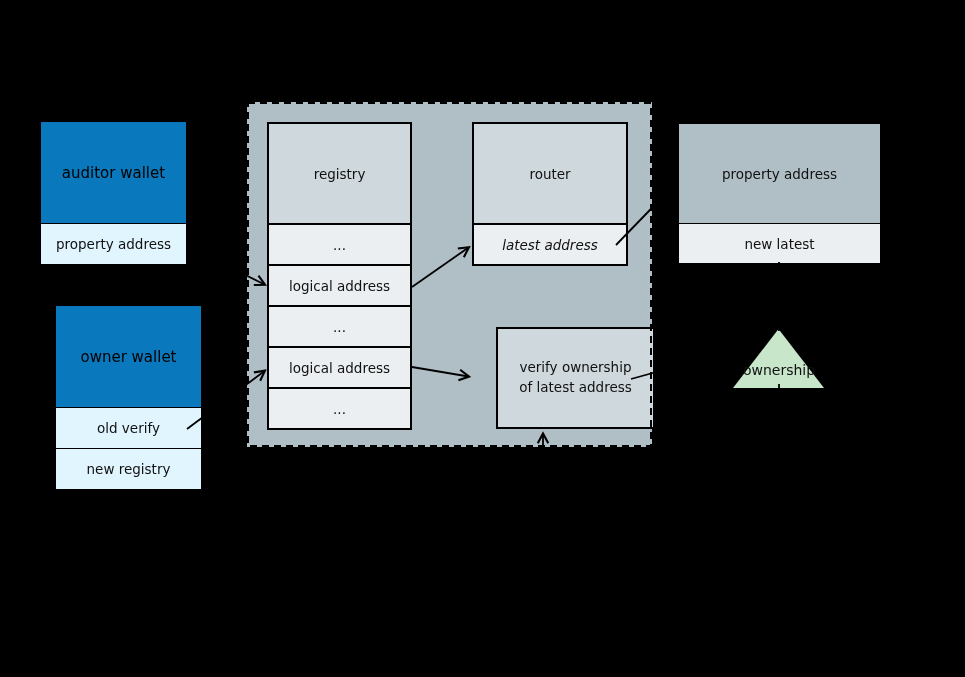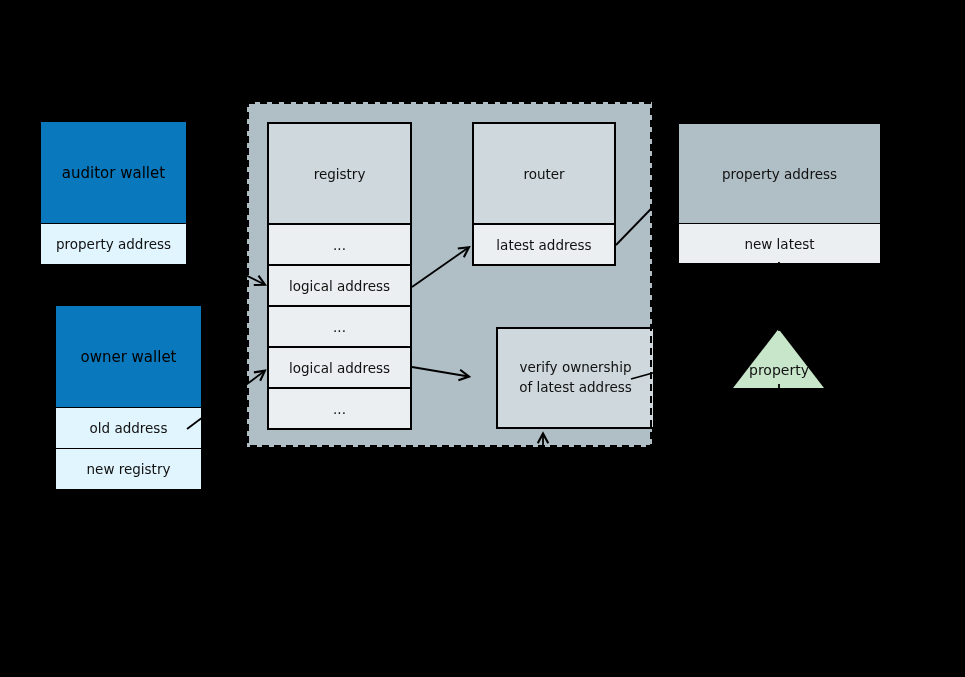--- a/index.html
+++ b/index.html
@@ -35,49 +35,49 @@
 
   <div class="container-fill"></div>
 
   <div class="box" style="left:40px;top:121px;width:147px;height:144px;">
     <div class="hdr blue-hdr" style="height:101px;">auditor wallet</div>
     <div class="row pale-row">property address</div>
   </div>
 
   <div class="box" style="left:55px;top:305px;width:147px;height:185px;justify-content:center;">
     <div class="hdr blue-hdr" style="height:101px;">owner wallet</div>
-    <div class="row pale-row">old address</div>
+    <div class="row pale-row">old verify</div>
     <div class="row pale-row">new registry</div>
   </div>
 
   <div class="box" style="left:267px;top:122px;width:145px;height:308px;border-width:2px;">
     <div class="hdr gray-hdr" style="height:99px;">registry</div>
     <div class="row light-row" style="border-top-width:2px;">...</div>
     <div class="row light-row" style="border-top-width:2px;">logical address</div>
     <div class="row light-row" style="border-top-width:2px;">...</div>
     <div class="row light-row" style="border-top-width:2px;">logical address</div>
     <div class="row light-row" style="border-top-width:2px;">...</div>
   </div>
 
-  <div class="box" style="left:472px;top:122px;width:144px;height:144px;border-width:2px;">
+  <div class="box" style="left:472px;top:122px;width:156px;height:144px;border-width:2px;">
     <div class="hdr gray-hdr" style="height:99px;">router</div>
-    <div class="row light-row" style="border-top-width:2px;">latest address</div>
+    <div class="row light-row" style="border-top-width:2px;font-style:italic;">latest address</div>
   </div>
 
   <div class="box verify-box" style="left:496px;top:327px;width:159px;height:102px;border-width:2px;">verify ownership of latest address</div>
 
   <div class="box" style="left:678px;top:123px;width:203px;height:141px;">
     <div class="hdr slate-hdr" style="height:99px;">property address</div>
     <div class="row light-row">new latest</div>
   </div>
 
   <div class="box" style="left:678px;top:451px;width:203px;height:141px;">
   </div>
 
-  <div class="triangle-label">property</div>
+  <div class="triangle-label">ownership</div>
 
   <svg class="connectors" viewBox="0 0 965 677">
     <defs>
       <marker id="vee" viewBox="-10 -6 12 12" markerWidth="14" markerHeight="14" refX="-0.5" refY="0" orient="auto" markerUnits="userSpaceOnUse">
         <path d="M-8.5,-4.5 L0,0 L-8.5,4.5" fill="none" stroke="#000" stroke-width="1.8"></path>
       </marker>
     </defs>
 
     <polygon points="778.5,329 733,388 824,388" fill="#c8e6c9"></polygon>
 

